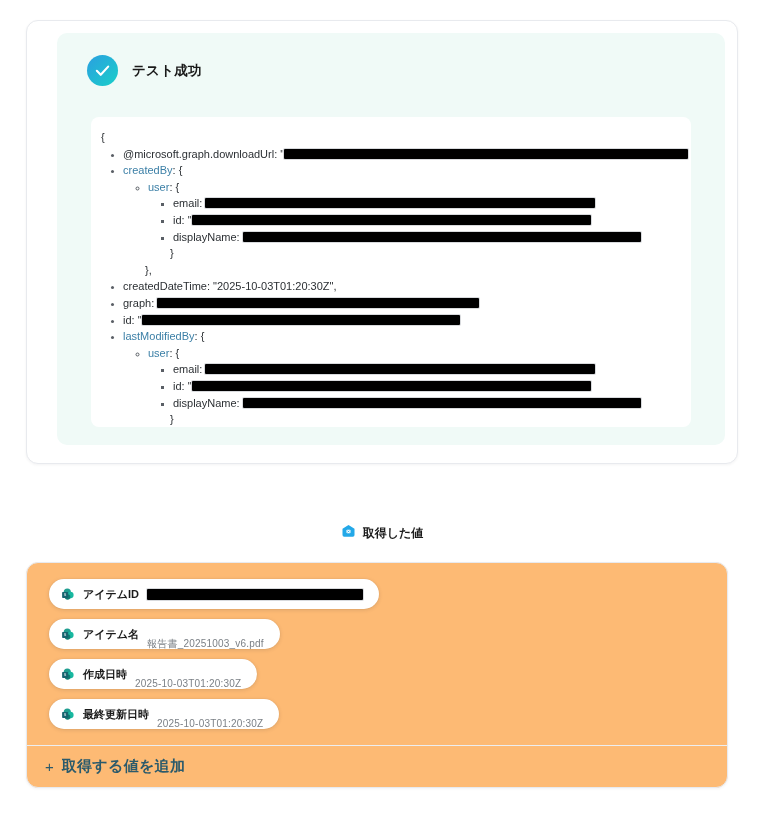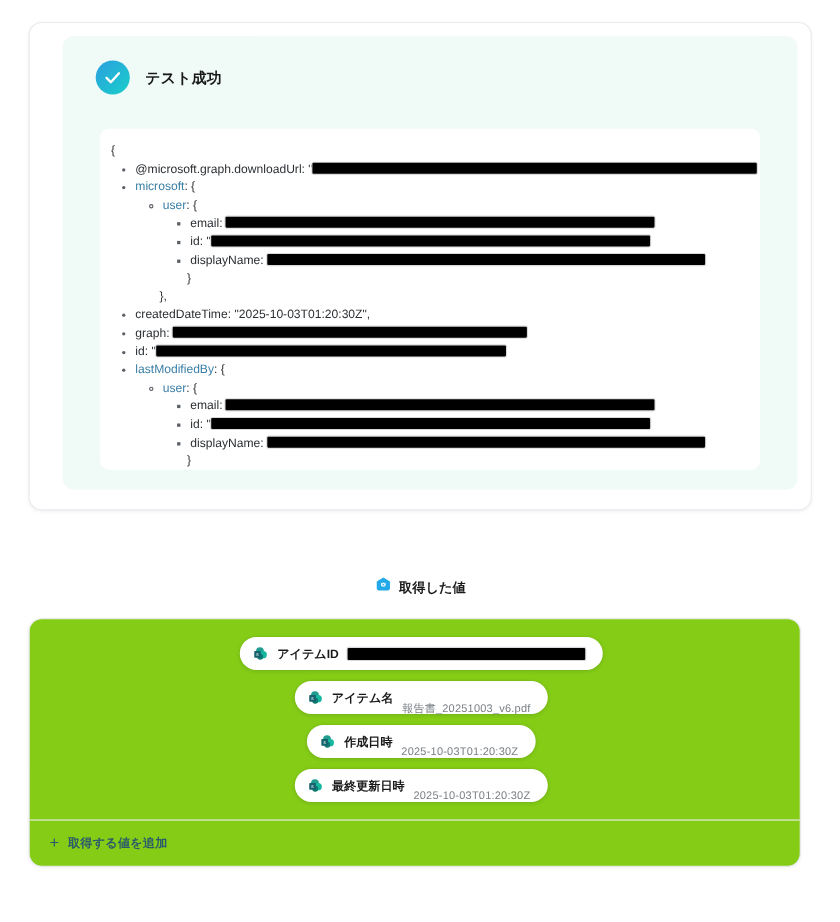--- a/index.html
+++ b/index.html
@@ -157,25 +157,24 @@
     color: #4a4f55;
     letter-spacing: .01em;
   }
 
   .values-card {
     position: absolute;
     left: 26px;
     top: 562px;
     width: 702px;
     height: 226px;
-    background: #84cc16;
+    background: #fdba74;
     border: 1px solid #e8eaee;
     border-radius: 12px;
     box-shadow: 0 1px 3px rgba(16,24,40,.05);
-    text-align: center;
   }
 
   .chip-list {
     position: absolute;
     left: 22px;
     top: 16px;
     right: 10px;
   }
   .chip {
     display: inline-flex;
@@ -217,21 +216,21 @@
     gap: 8px;
     cursor: pointer;
   }
   .add-plus {
     font-size: 15px;
     color: #2b5a6b;
     line-height: 1;
     font-weight: 400;
   }
   .add-label {
-    font-size: 11px;
+    font-size: 15px;
     font-weight: bold;
     color: #2b5a6b;
     letter-spacing: .02em;
   }
 
   .sp-icon { display: block; flex: 0 0 auto; }
   .pent-icon { display: block; flex: 0 0 auto; }
 </style>
 </head>
 <body>
@@ -248,21 +247,21 @@
       <span class="success-title">テスト成功</span>
     </div>
 
     <div class="json-box">
       <div class="json-inner">
         <div class="json-root">
           <div class="json-brace">{</div>
           <div id="tree-mount">
               <ul>
                 <li><span class="k-leaf">@microsoft.graph.downloadUrl</span><span>: </span><span>"</span><span class="redact" style="width: 404px;"></span></li>
-                <li><span class="k-branch">microsoft</span><span>: {</span><ul>
+                <li><span class="k-branch">createdBy</span><span>: {</span><ul>
                     <li><span class="k-branch">user</span><span>: {</span><ul>
                         <li><span class="k-leaf">email</span><span>: </span><span class="redact" style="width: 390px;"></span></li>
                         <li><span class="k-leaf">id</span><span>: </span><span>"</span><span class="redact" style="width: 399px;"></span></li>
                         <li><span class="k-leaf">displayName</span><span>: </span><span class="redact" style="width: 398px;"></span></li>
                       </ul></li>
                   </ul><div class="closer lvl2">}</div></li>
                 <div class="closer">},</div>
                 <li><span class="k-leaf">createdDateTime</span><span>: </span><span class="val">"2025-10-03T01:20:30Z",</span></li>
                 <li><span class="k-leaf">graph</span><span>: </span><span class="redact" style="width: 322px;"></span></li>
                 <li><span class="k-leaf">id</span><span>: </span><span>"</span><span class="redact" style="width: 318px;"></span></li>

